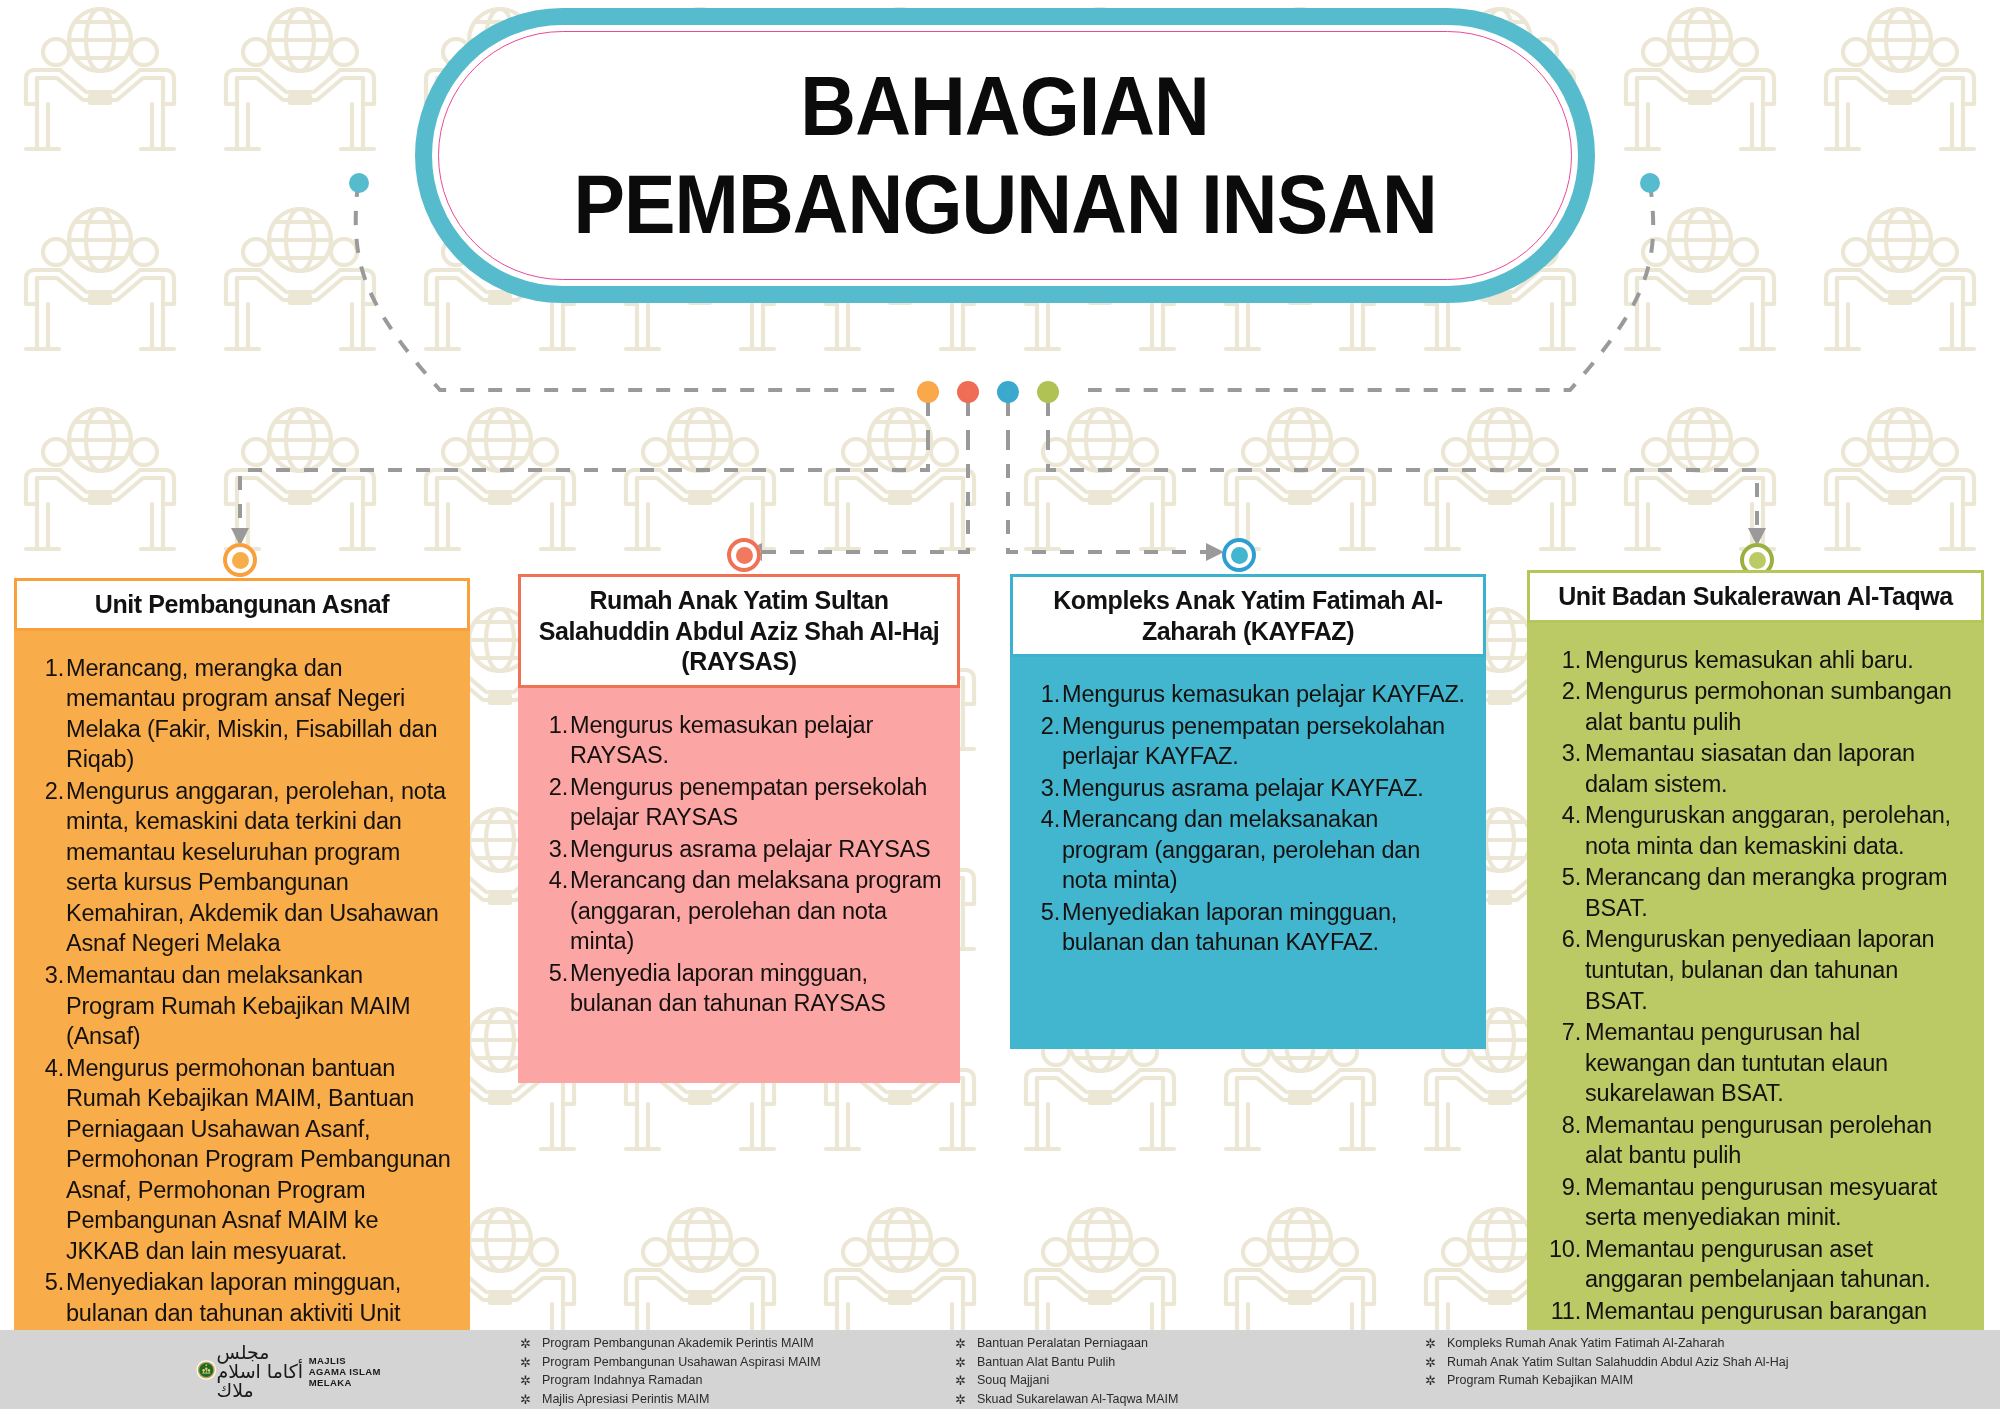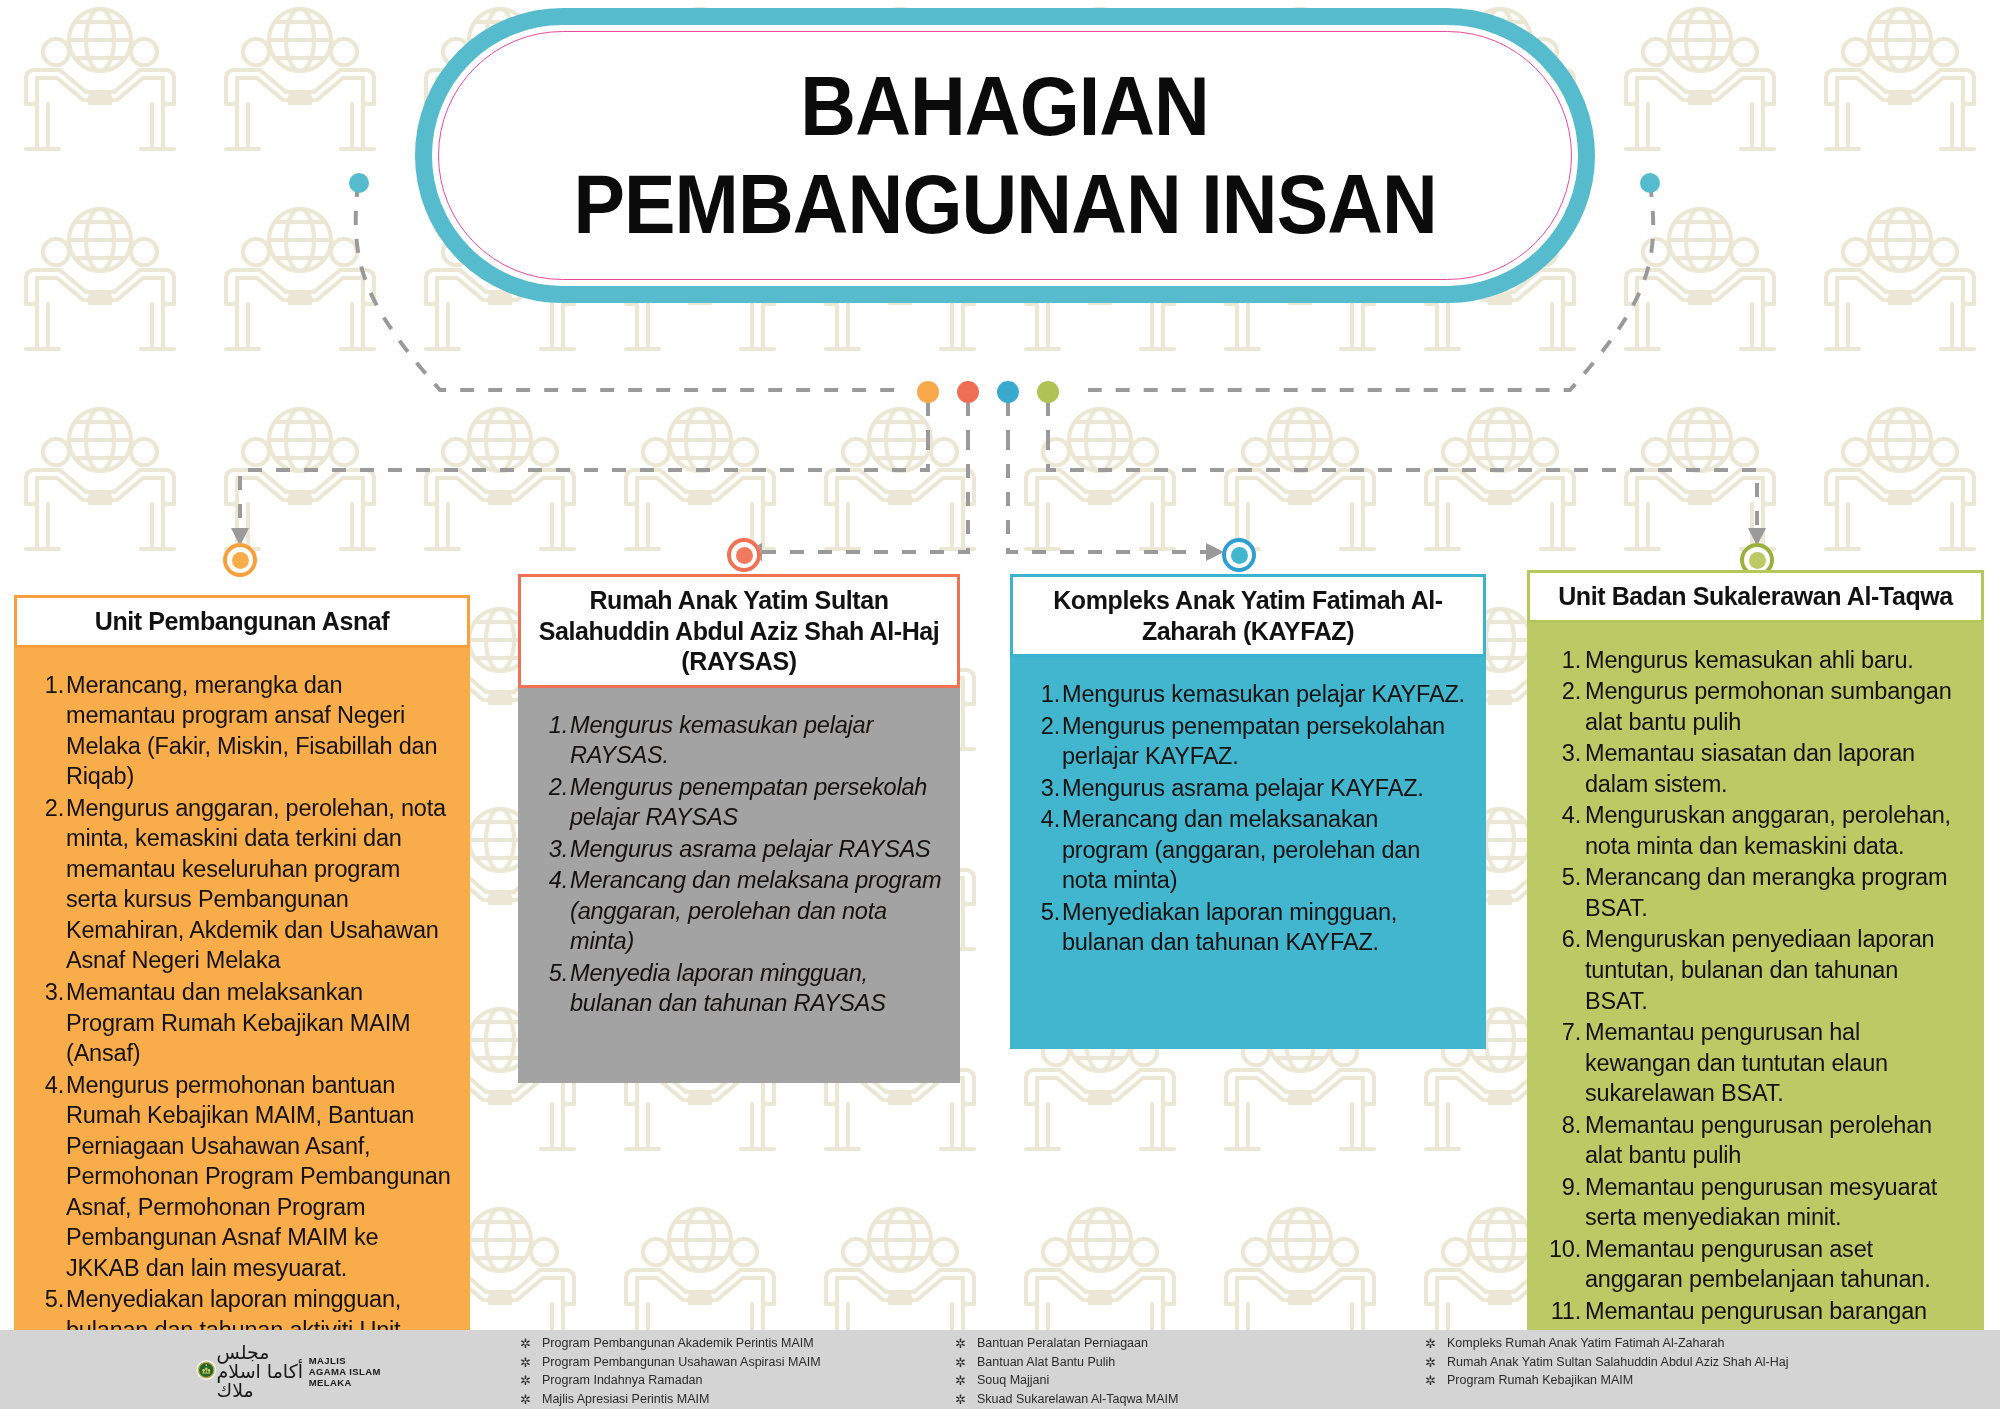--- a/index.html
+++ b/index.html
@@ -145,26 +145,26 @@
     position: absolute;
     left: 0;
     top: 0;
     width: 36px;
     text-align: right;
     font-size: 23.5px;
   }
 
   
   #col-asnaf        { left: 14px;   top: 578px;  width: 456px; }
-  #col-asnaf .col-head   { border-color: #f9a03c; margin-top: 17px; }
+  #col-asnaf .col-head   { border-color: #f9a03c; }
   #col-asnaf .col-body   { background: #f9ad4a; min-height: 743px; }
 
   #col-raysas       { left: 518px;  top: 574px;  width: 442px; }
   #col-raysas .col-head  { border-color: #ef7254; }
-  #col-raysas .col-body  { background: #a3a3a3; min-height: 395px; font-style: italic; }
+  #col-raysas .col-body  { background: #fca5a5; min-height: 395px; }
 
   #col-kayfaz       { left: 1010px; top: 574px;  width: 476px; }
   #col-kayfaz .col-head  { border-color: #3bb3d0; }
   #col-kayfaz .col-body  { background: #42b5cf; min-height: 392px; }
 
   #col-bsat         { left: 1527px; top: 570px;  width: 457px; }
   #col-bsat .col-head    { border-color: #b5c75a; align-items: flex-end; }
   #col-bsat .col-body    { background: #bcca66; min-height: 744px; }
   #col-bsat .col-body li { padding-left: 44px; }
   #col-bsat .col-body li::before { width: 40px; }

